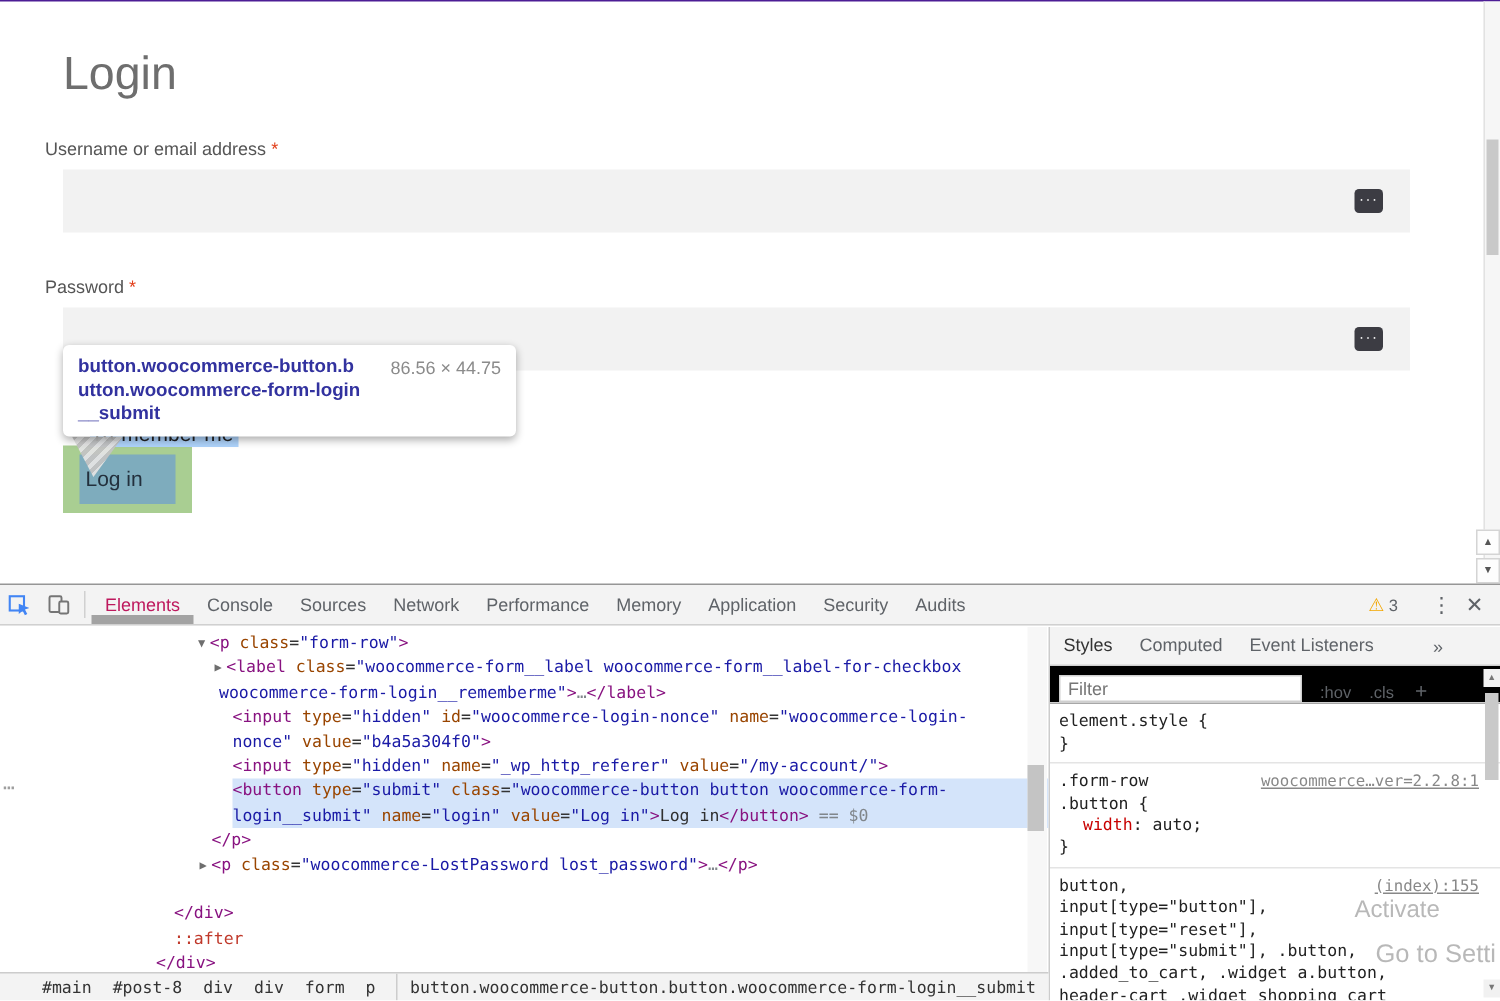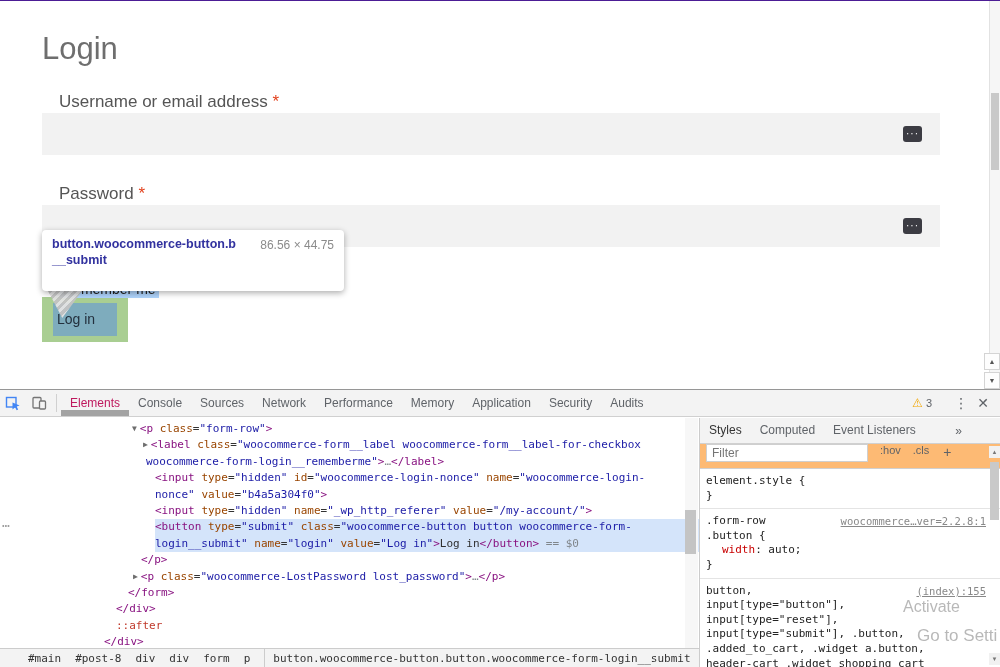--- a/index.html
+++ b/index.html
@@ -3,21 +3,21 @@
 <meta charset="utf-8">
 <style>
   html,body{margin:0;padding:0}
   body{width:1000px;height:667px;position:relative;overflow:hidden;background:#fff;
        font-family:"Liberation Sans",sans-serif;}
   *{box-sizing:border-box}
 
   
   .page{position:absolute;top:0;left:0;width:1000px;height:389px;background:#fff;border-top:1px solid #4c1d95}
   .page-title{position:absolute;left:42px;top:30px;font-size:31px;color:#6e6e6e;font-weight:400}
-  .field-label{position:absolute;left:59px;font-size:17px;color:#555}
+  .field-label{position:absolute;left:30px;font-size:12px;color:#555}
   .req{color:#e2401c}
   .wc-input-wrap{position:absolute;left:42px;width:898px;height:42px}
   .wc-input{width:100%;height:100%;border:0;background:#f2f2f2;outline:none;padding:0 40px 0 12px;font-size:14px;color:#333}
   .ext-icon{position:absolute;right:18px;top:13px;width:19px;height:16px;background:#3c3c43;border-radius:3px;
             color:#fff;font-size:10px;line-height:15px;text-align:center;letter-spacing:1px}
 
   
   .tooltip{position:absolute;left:42px;top:229px;width:302px;height:61px;background:#fff;border-radius:4px;
            box-shadow:0 2px 6px rgba(0,0,0,.33);padding:7px 10px;z-index:5}
   .tt-sel{font-size:12.5px;font-weight:bold;color:#32329f;line-height:15.5px}
@@ -73,21 +73,21 @@
             font-family:"DejaVu Sans Mono",monospace;font-size:11px;color:#333;padding-left:28px;overflow:hidden}
   .crumb{margin-right:14px}
   .crumb-sep{width:1px;height:100%;background:#ccc;margin-right:8px;flex:0 0 auto}
 
   
   .styles-panel{flex:1;display:flex;flex-direction:column;position:relative;overflow:hidden}
   .sp-tabs{height:26px;background:#f3f3f3;border-bottom:1px solid #d0d0d0;display:flex;align-items:center}
   .sp-tab{font-size:12px;color:#5f6368;padding:0 9px;height:38px;line-height:25px}
   .sp-tab.active{color:#333;border-bottom:2px solid #4285f4}
   .sp-overflow{margin-left:auto;margin-right:38px;color:#5f6368;font-size:12px}
-  .sp-filterbar{height:25px;background:#fdba74;border-bottom:1px solid #d0d0d0;display:flex;align-items:flex-start;padding:0 6px}
+  .sp-filterbar{height:25px;background:#000000;border-bottom:1px solid #d0d0d0;display:flex;align-items:flex-end;padding:0 6px}
   .sp-filter{width:162px;height:18px;border:1px solid #cfcfcf;background:#fff;font-size:12px;padding:0 5px;outline:none;color:#333}
   .sp-toggle{font-size:11px;color:#5f6368;margin-left:12px}
   .sp-plus{margin-left:14px;font-size:14px;color:#5f6368}
   .sp-rules{flex:1;overflow:hidden;font-family:"DejaVu Sans Mono",monospace;font-size:11px;color:#222}
   .rule{padding:5px 14px 5px 6px;border-bottom:1px solid #e4e4e4;position:relative}
   .sline{line-height:14.6px;white-space:pre}
   .prop{line-height:14.6px;padding-left:16px;white-space:pre}
   .pname{color:#c80000}
   .pval{color:#222}
   .rlink{float:right;color:#888;text-decoration:underline;font-size:10.5px}
@@ -121,20 +121,21 @@
   </div>
   <div class="wc-input-wrap" style="top:204px">
     <input class="wc-input" type="password" style="">
     <div class="ext-icon">···</div>
   </div>
 
   <span class="remember">Remember me</span>
 
   <div class="tooltip">
     <div class="tt-sel">button.woocommerce-button.b</div>
+    <div class="tt-sel">utton.woocommerce-form-login</div>
     <div class="tt-sel">__submit</div>
     <div class="tt-size">86.56 × 44.75</div>
   </div>
   <div class="tt-arrow"></div>
 
   <div class="login-btn">
     <div class="login-btn-content">Log in</div>
   </div>
 
   <div class="page-sb">
@@ -180,21 +181,21 @@
       <div class="tline"><span class="tind" style="width: 132px;"></span><span class="tcode"><span class="ar">▼</span><span class="tg">&lt;p</span><span class="tx"> </span><span class="at">class</span><span class="pu">=</span><span class="vl">"form-row"</span><span class="tg">&gt;</span></span></div>
           <div class="tline"><span class="tind" style="width: 143px;"></span><span class="tcode"><span class="ar">▶</span><span class="tg">&lt;label</span><span class="tx"> </span><span class="at">class</span><span class="pu">=</span><span class="vl">"woocommerce-form__label woocommerce-form__label-for-checkbox</span></span></div>
           <div class="tline"><span class="tind" style="width: 146px;"></span><span class="tcode"><span class="vl">woocommerce-form-login__rememberme"</span><span class="tg">&gt;</span><span class="gr">…</span><span class="tg">&lt;/label&gt;</span></span></div>
           <div class="tline"><span class="tind" style="width: 155px;"></span><span class="tcode"><span class="tg">&lt;input</span><span class="tx"> </span><span class="at">type</span><span class="pu">=</span><span class="vl">"hidden"</span><span class="tx"> </span><span class="at">id</span><span class="pu">=</span><span class="vl">"woocommerce-login-nonce"</span><span class="tx"> </span><span class="at">name</span><span class="pu">=</span><span class="vl">"woocommerce-login-</span></span></div>
           <div class="tline"><span class="tind" style="width: 155px;"></span><span class="tcode"><span class="vl">nonce"</span><span class="tx"> </span><span class="at">value</span><span class="pu">=</span><span class="vl">"b4a5a304f0"</span><span class="tg">&gt;</span></span></div>
           <div class="tline"><span class="tind" style="width: 155px;"></span><span class="tcode"><span class="tg">&lt;input</span><span class="tx"> </span><span class="at">type</span><span class="pu">=</span><span class="vl">"hidden"</span><span class="tx"> </span><span class="at">name</span><span class="pu">=</span><span class="vl">"_wp_http_referer"</span><span class="tx"> </span><span class="at">value</span><span class="pu">=</span><span class="vl">"/my-account/"</span><span class="tg">&gt;</span></span></div>
           <div class="tline sel"><span class="tind" style="width: 155px;"></span><span class="tcode"><span class="tg">&lt;button</span><span class="tx"> </span><span class="at">type</span><span class="pu">=</span><span class="vl">"submit"</span><span class="tx"> </span><span class="at">class</span><span class="pu">=</span><span class="vl">"woocommerce-button button woocommerce-form-</span></span></div>
           <div class="tline sel"><span class="tind" style="width: 155px;"></span><span class="tcode"><span class="vl">login__submit"</span><span class="tx"> </span><span class="at">name</span><span class="pu">=</span><span class="vl">"login"</span><span class="tx"> </span><span class="at">value</span><span class="pu">=</span><span class="vl">"Log in"</span><span class="tg">&gt;</span><span class="tx">Log in</span><span class="tg">&lt;/button&gt;</span><span class="gr"> == $0</span></span></div>
           <div class="tline"><span class="tind" style="width: 141px;"></span><span class="tcode"><span class="tg">&lt;/p&gt;</span></span></div>
           <div class="tline"><span class="tind" style="width: 133px;"></span><span class="tcode"><span class="ar">▶</span><span class="tg">&lt;p</span><span class="tx"> </span><span class="at">class</span><span class="pu">=</span><span class="vl">"woocommerce-LostPassword lost_password"</span><span class="tg">&gt;</span><span class="gr">…</span><span class="tg">&lt;/p&gt;</span></span></div>
-          <div class="tline"><span class="tind" style="width: 128px;"></span><span class="tcode"><span class="tg">&lt;/form&gt;</span></span></div>
+          <div class="tline"><span class="tind" style="width: 128px;"></span></div>
           <div class="tline"><span class="tind" style="width: 116px;"></span><span class="tcode"><span class="tg">&lt;/div&gt;</span></span></div>
           <div class="tline"><span class="tind" style="width: 116px;"></span><span class="tcode"><span class="ps">::after</span></span></div>
           <div class="tline"><span class="tind" style="width: 104px;"></span><span class="tcode"><span class="tg">&lt;/div&gt;</span></span></div>
         </div>
       <div class="crumbbar">
         <span style="display:flex">
             <span class="crumb">#main</span>
             <span class="crumb">#post-8</span>
             <span class="crumb">div</span>
             <span class="crumb">div</span>

